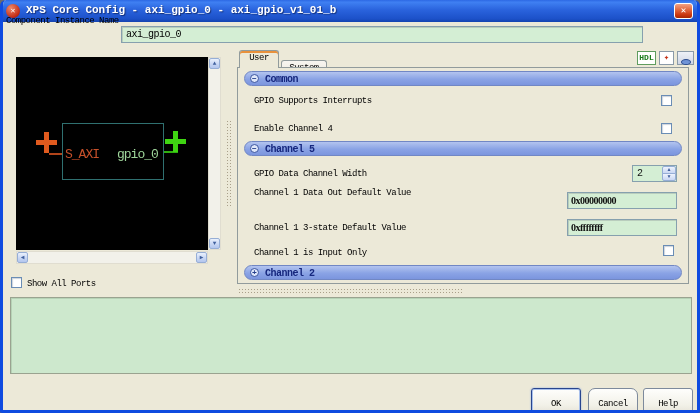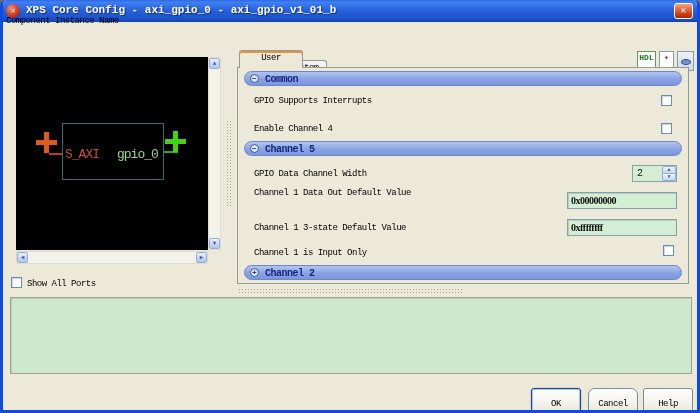--- a/index.html
+++ b/index.html
@@ -89,27 +89,27 @@
   
   .tab{
     position:absolute; height:27px; top:60px; background:linear-gradient(#f7f5f0,#e3e0d2);
     border:1px solid #919b9c; border-bottom:none; border-radius:3px 3px 0 0;
     font-size:9px; letter-spacing:-0.5px; text-align:center; line-height:15px; color:#000; cursor:pointer;
   }
   .tab.active{
     top:50px; height:18px; background:#ece9d8; z-index:3;
     box-shadow:inset 0 2px 0 #e8913c;
   }
-  .tab-user{ left:236px; width:64px; }
+  .tab-user{ left:236px; width:40px; }
   .tab-system{ left:278px; width:46px; }
   .tab-interconnect{ left:326px; width:170px; }
 
   
   .tool{
-    position:absolute; top:51px; height:20px; border:1px solid #8a9aa8; background:#fff;
+    position:absolute; top:51px; height:14px; border:1px solid #8a9aa8; background:#fff;
     text-align:center; cursor:pointer;
   }
   .tool-hdl{ left:634px; width:19px; color:#1c7c1c; font-size:8px; font-weight:bold; line-height:12px; border-color:#5f9c5f; }
   .tool-pdf{ left:656px; width:15px; color:#c43014; font-size:9px; line-height:12px; }
   .tool-web{ left:674px; width:17px; background:linear-gradient(#eef1f7,#cfd6e6); }
   .tool-web .globe{ display:inline-block; margin-top:4px; width:10px; height:6px; border-radius:50%; background:#6f93d6; border:1px solid #2c4c8e; }
 
   
   .panel{
     position:absolute; left:234px; top:67px; width:452px; height:217px;
@@ -171,20 +171,21 @@
 
 <div class="window">
 
   <div class="titlebar">
     <div class="app-icon">✕</div>
     <div class="title-text">XPS Core Config - axi_gpio_0 - axi_gpio_v1_01_b</div>
     <div class="close-btn">✕</div>
   </div>
 
   <div class="lbl" style="left:3px; top:16px;">Component Instance Name</div>
+  <input class="instance-field" value="axi_gpio_0" style="">
 
   <div class="canvas">
     <div class="block"></div>
     <div class="conn-left"></div>
     <div class="conn-right"></div>
     <div class="plus plus-left"></div>
     <div class="plus plus-right"></div>
     <div class="port-left">S_AXI</div>
     <div class="port-right">gpio_0</div>
   </div>

